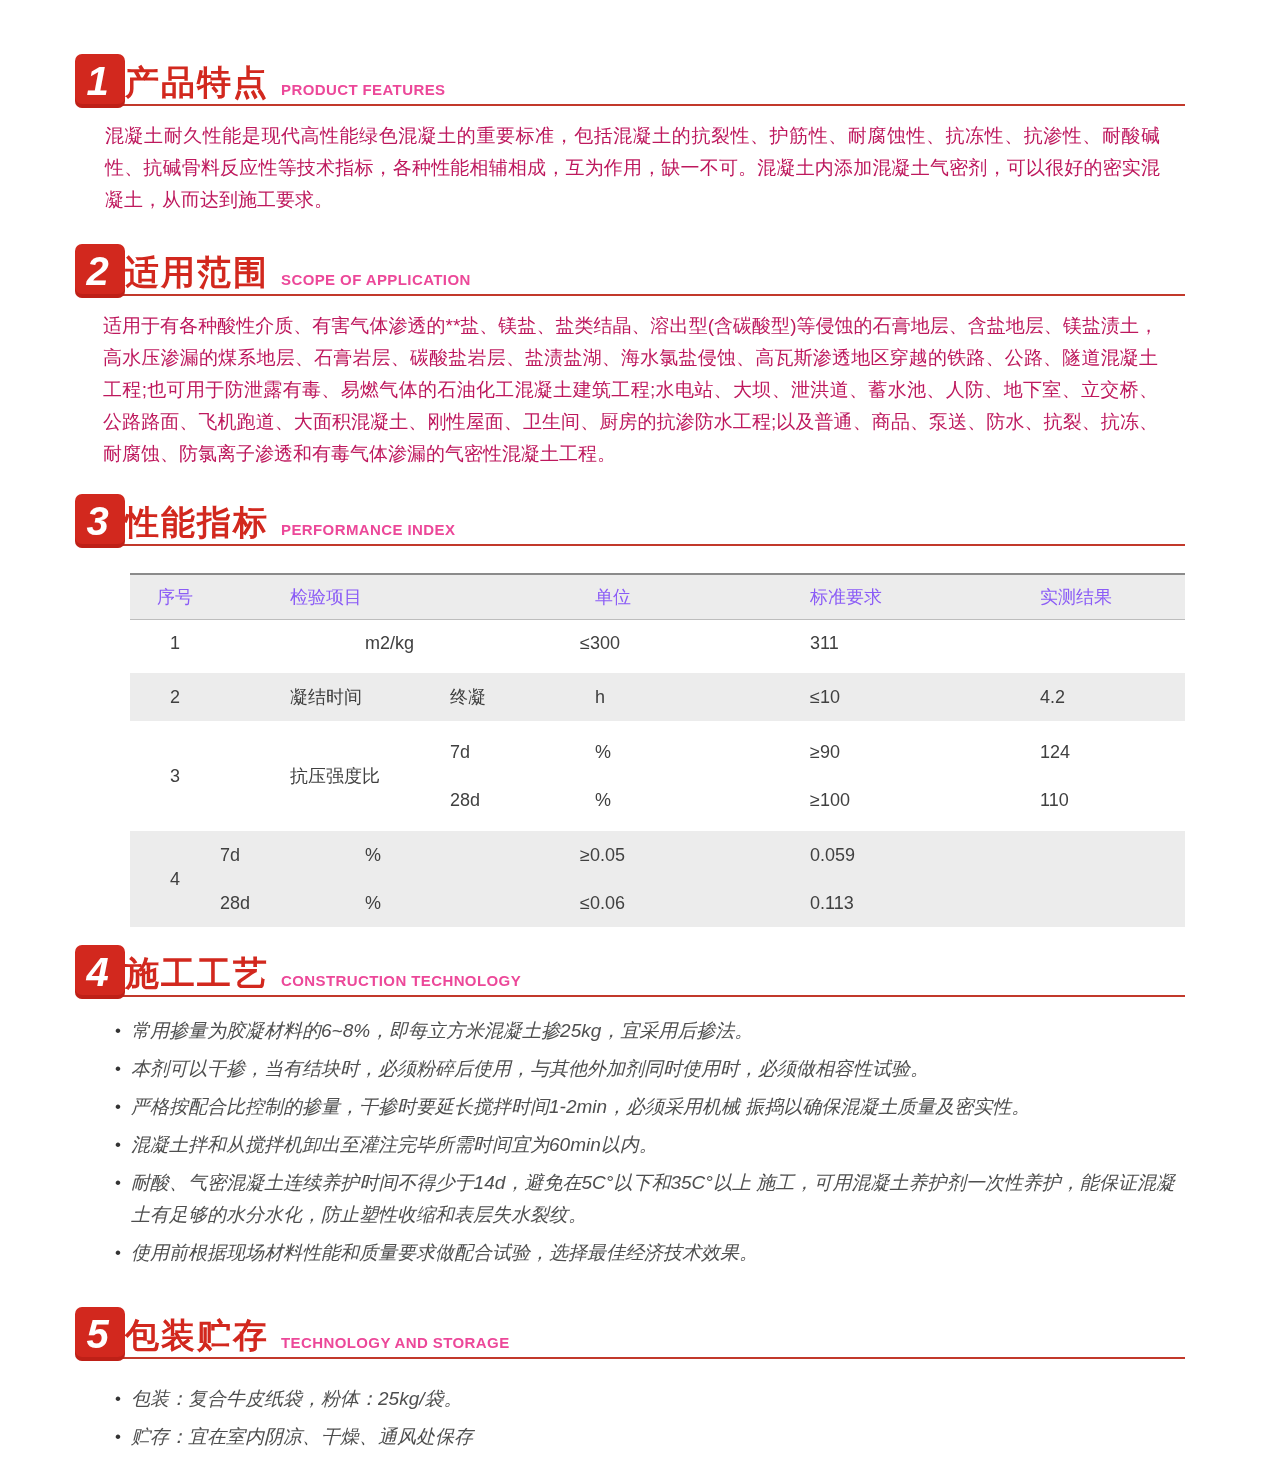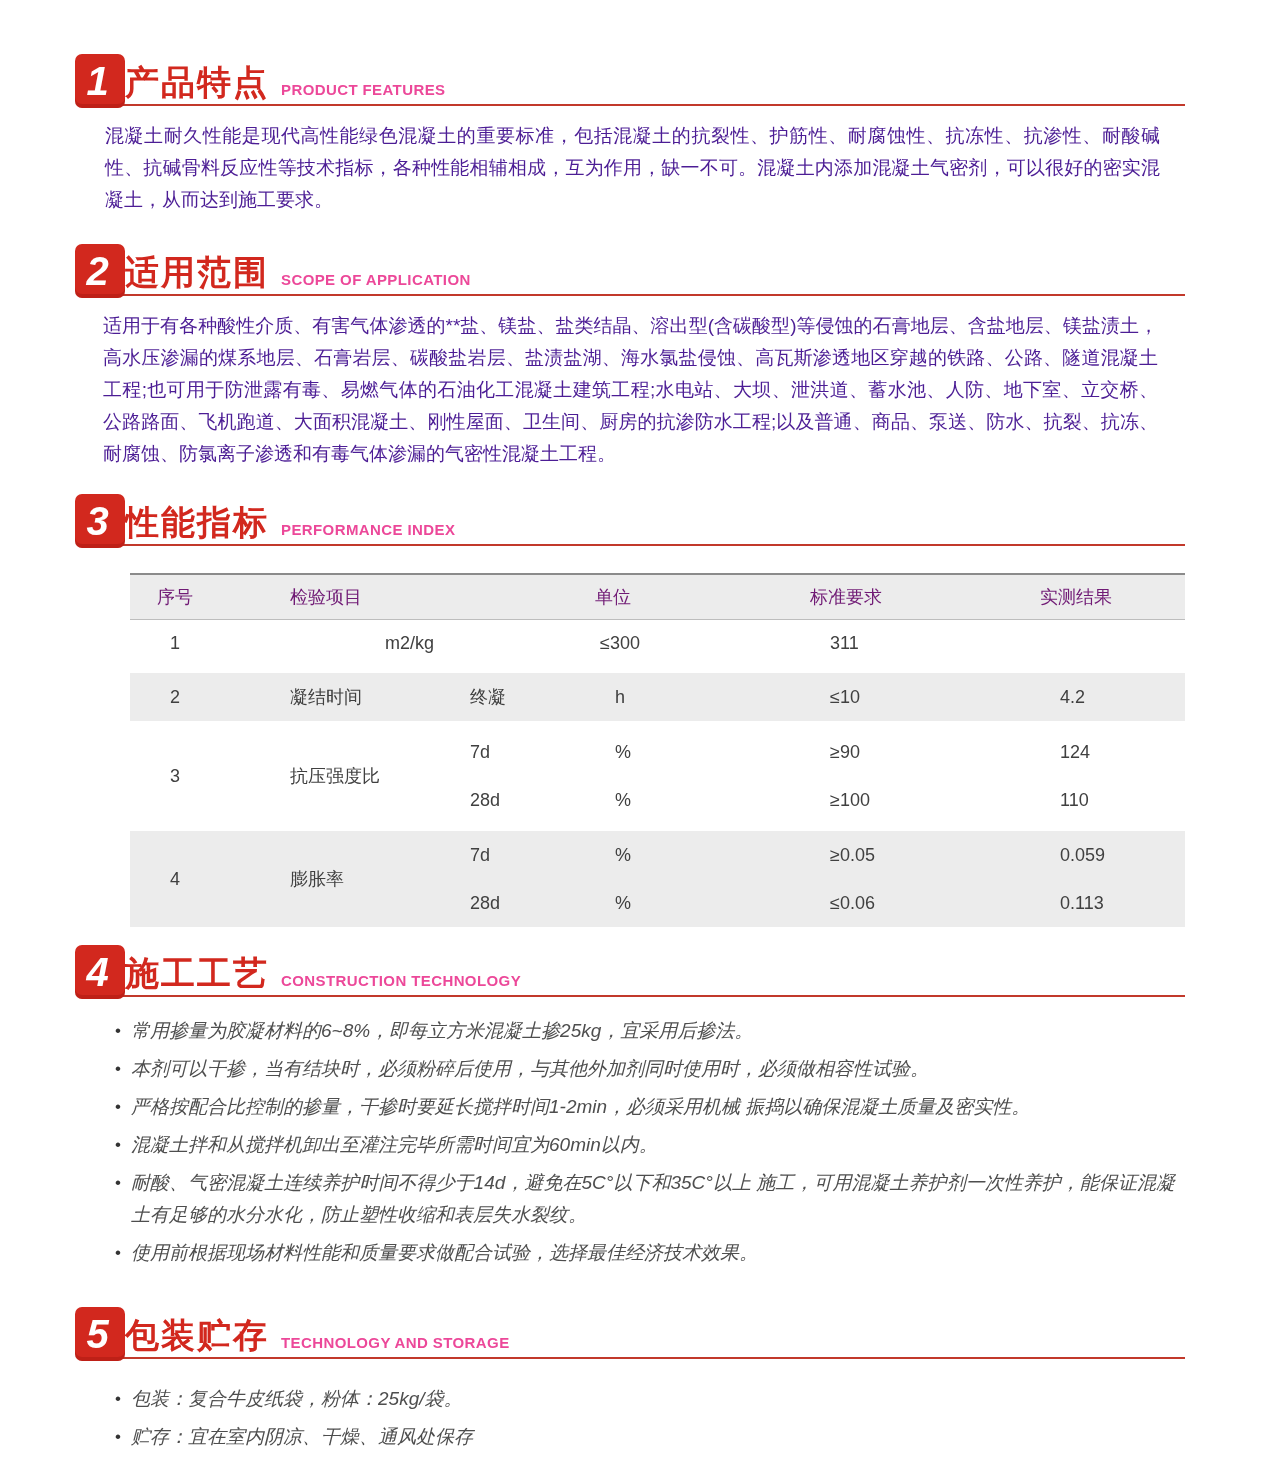--- a/index.html
+++ b/index.html
@@ -12,36 +12,36 @@
   .badge{position:relative;z-index:2;width:50px;height:54px;background:#d2281e;border-radius:7px;
          color:#fff;font-size:40px;font-style:italic;font-weight:bold;
          display:flex;align-items:center;justify-content:center;padding-right:5px;box-sizing:border-box;
          box-shadow:inset 0 -4px 0 rgba(140,15,8,.28);}
   .title-zh{color:#d2281e;font-size:34px;font-weight:bold;letter-spacing:2px;line-height:1;
             padding-bottom:9px;}
   .title-en{color:#ec4899;font-size:15px;font-weight:bold;letter-spacing:.4px;line-height:1;
             margin-left:12px;padding-bottom:11px;}
 
   
-  .para{margin:12px 0 0 30px;width:1055px;font-size:19px;line-height:32px;color:#4c1d95;
+  .para{margin:12px 0 0 30px;width:1055px;font-size:19px;line-height:32px;color:#be185d;
         text-align:justify;text-justify:inter-ideograph;}
 
   
   .ptable{margin:25px 0 0 55px;width:1055px;font-size:18px;color:#404040;border-top:2px solid #8b8b8b;}
   .t-head{display:grid;grid-template-columns:90px 230px 145px 215px 230px 1fr;height:44px;
-          align-items:center;background:#ececec;border-bottom:1px solid #bdbdbd;color:#701a75;}
+          align-items:center;background:#ececec;border-bottom:1px solid #bdbdbd;color:#8b5cf6;}
   .t-head .c1{text-align:center;}
   .t-head .c2{padding-left:70px;box-sizing:border-box;}
   .group{display:flex;margin-top:7px;}
   .group.gray{background:#ececec;}
   .group.first{margin-top:0;background:#fff;}
   .g-no{width:90px;display:flex;align-items:center;justify-content:center;flex:none;}
   .g-item{width:230px;flex:none;display:flex;align-items:center;padding-left:70px;box-sizing:border-box;}
   .g-rows{flex:1;display:flex;flex-direction:column;}
-  .g-row{display:grid;grid-template-columns:145px 215px 230px 1fr;height:48px;align-items:center;margin-left:20px;}
+  .g-row{display:grid;grid-template-columns:145px 215px 230px 1fr;height:48px;align-items:center;}
   .group.first .g-row{height:46px;}
 
   
   .bullets{margin:16px 0 0 40px;width:1060px;}
   .bullet{display:flex;font-size:19px;line-height:32px;color:#4e4e4e;margin-bottom:6px;}
   .bullet .dot{flex:none;width:16px;color:#333;font-size:17px;}
   .bullet .btext{flex:1;text-align:justify;font-style:italic;}
 
   .mt-s2{margin-top:26px;}
   .mt-s3{margin-top:22px;}
@@ -130,21 +130,20 @@
             <div>28d</div>
             <div>%</div>
             <div>≥100</div>
             <div>110</div>
           </div>
         </div>
       </div>
 
       <div class="group gray">
         <div class="g-no">4</div>
-        <div class="g-item">膨胀率</div>
         <div class="g-rows">
           <div class="g-row">
             <div>7d</div>
             <div>%</div>
             <div>≥0.05</div>
             <div>0.059</div>
           </div>
           <div class="g-row">
             <div>28d</div>
             <div>%</div>

